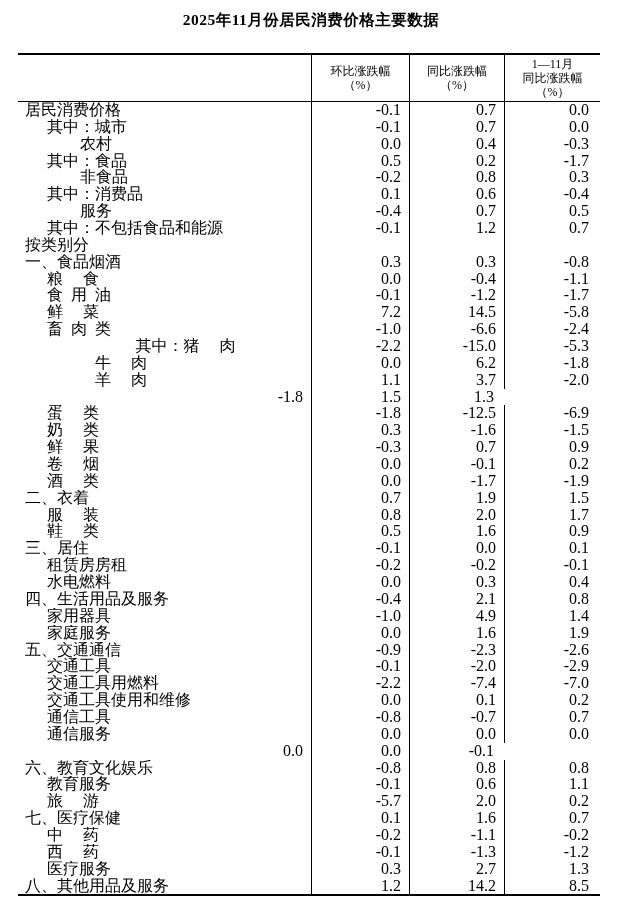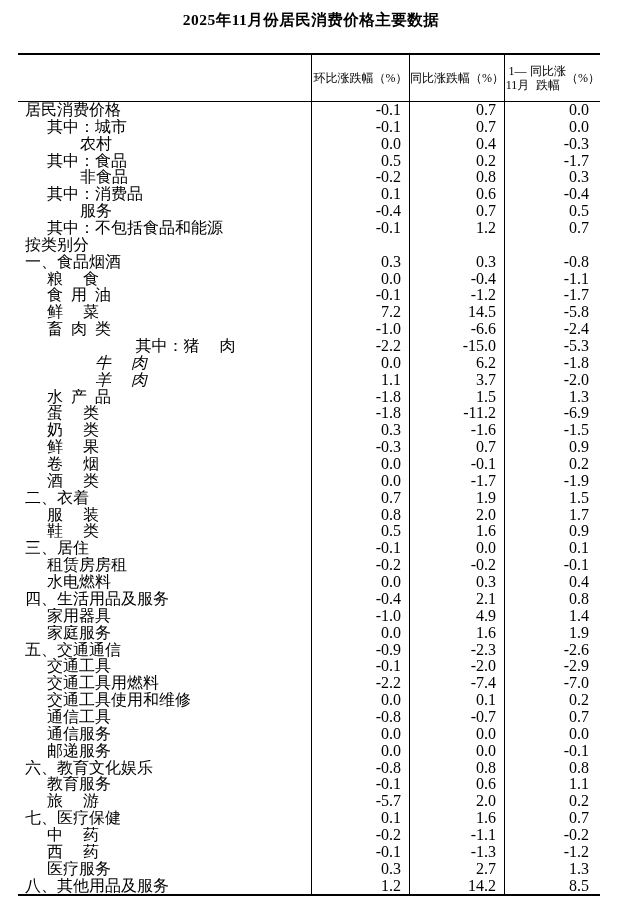--- a/index.html
+++ b/index.html
@@ -35,21 +35,21 @@
     box-sizing: content-box;
   }
   .thead {
     display: grid;
     grid-template-columns: 294px 98px 95px 95px;
     height: 46px;
     border-bottom: 1px solid #000;
   }
   .thead .hcell {
     display: flex;
-    flex-direction: row;
+    flex-direction: column;
     align-items: center;
     justify-content: center;
     font-size: 12px;
     line-height: 14px;
     text-align: center;
   }
   .tbody .trow {
     display: grid;
     grid-template-columns: 294px 98px 95px 95px;
     height: 16.87px;
@@ -63,21 +63,21 @@
   }
   .cell-num {
     text-align: right;
     padding-right: 8px;
   }
   .cell-num.last { padding-right: 11px; border-right: none; }
   .ind0 { padding-left: 7px; }
   .ind1 { padding-left: 29px; }
   .ind2 { padding-left: 62px; }
   .ind3 { padding-left: 42px; text-align: center; }
-  .ind4 { padding-left: 77px; font-style: italic; }
+  .ind4 { padding-left: 77px; }
 </style>
 </head>
 <body>
 
 <div class="page">
 
   <h1 class="title">2025年11月份居民消费价格主要数据</h1>
 
   <div class="cpi-table">
 
@@ -197,29 +197,28 @@
     <div class="cell-num c-sep">6.2</div>
     <div class="cell-num last">-1.8</div>
   </div>
         <div class="trow">
     <div class="cell-label c-sep ind4">羊　 肉</div>
     <div class="cell-num c-sep">1.1</div>
     <div class="cell-num c-sep">3.7</div>
     <div class="cell-num last">-2.0</div>
   </div>
         <div class="trow">
-    <div class="cell-label c-sep ind1">水  产  品</div>
     <div class="cell-num c-sep">-1.8</div>
     <div class="cell-num c-sep">1.5</div>
     <div class="cell-num last">1.3</div>
   </div>
         <div class="trow">
     <div class="cell-label c-sep ind1">蛋　 类</div>
     <div class="cell-num c-sep">-1.8</div>
-    <div class="cell-num c-sep">-11.2</div>
+    <div class="cell-num c-sep">-12.5</div>
     <div class="cell-num last">-6.9</div>
   </div>
         <div class="trow">
     <div class="cell-label c-sep ind1">奶　 类</div>
     <div class="cell-num c-sep">0.3</div>
     <div class="cell-num c-sep">-1.6</div>
     <div class="cell-num last">-1.5</div>
   </div>
         <div class="trow">
     <div class="cell-label c-sep ind1">鲜　 果</div>
@@ -323,21 +322,20 @@
     <div class="cell-num c-sep">-0.7</div>
     <div class="cell-num last">0.7</div>
   </div>
         <div class="trow">
     <div class="cell-label c-sep ind1">通信服务</div>
     <div class="cell-num c-sep">0.0</div>
     <div class="cell-num c-sep">0.0</div>
     <div class="cell-num last">0.0</div>
   </div>
         <div class="trow">
-    <div class="cell-label c-sep ind1">邮递服务</div>
     <div class="cell-num c-sep">0.0</div>
     <div class="cell-num c-sep">0.0</div>
     <div class="cell-num last">-0.1</div>
   </div>
         <div class="trow">
     <div class="cell-label c-sep ind0">六、教育文化娱乐</div>
     <div class="cell-num c-sep">-0.8</div>
     <div class="cell-num c-sep">0.8</div>
     <div class="cell-num last">0.8</div>
   </div>

